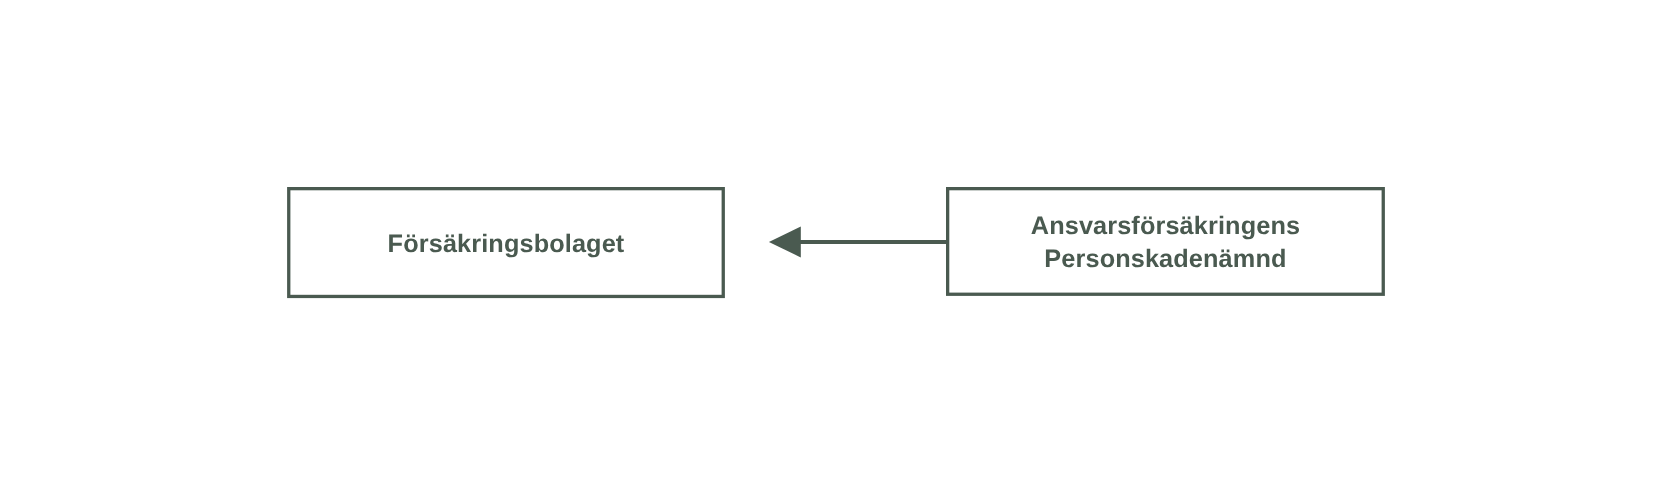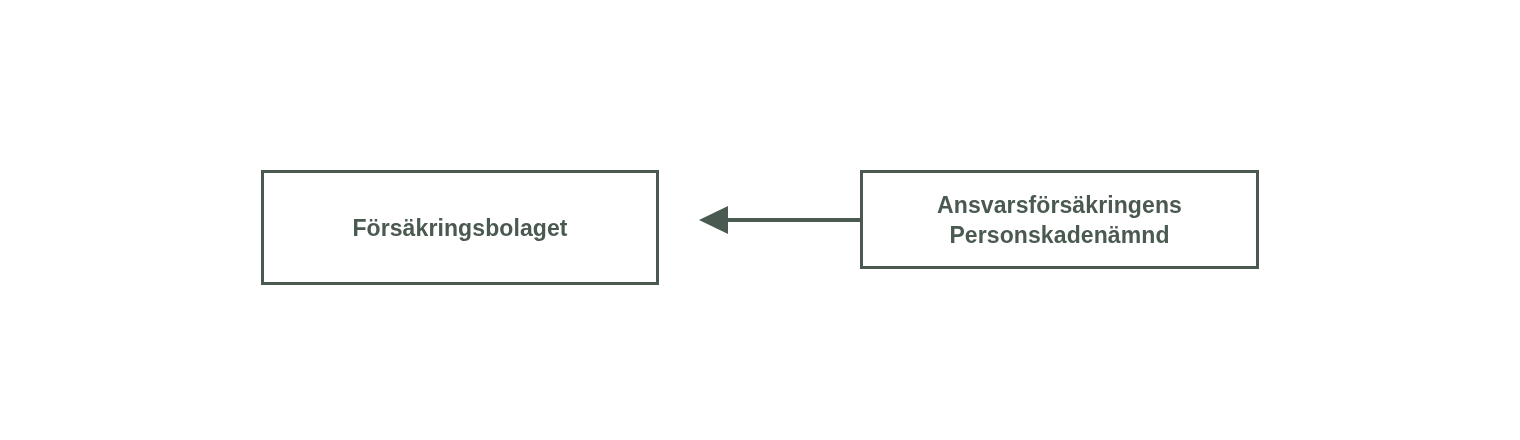--- a/index.html
+++ b/index.html
@@ -34,21 +34,21 @@
     font-weight: bold;
     font-size: 23px;
     line-height: 30px;
     letter-spacing: 0.1px;
     white-space: pre-line;
   }
   #node-insurer {
     left: 261px;
     top: 170px;
     width: 398px;
-    height: 115px;
+    height: 101px;
   }
   #node-board {
     left: 860px;
     top: 170px;
     width: 399px;
     height: 99px;
     text-align: center;
   }
   #edge-layer {
     position: absolute;

